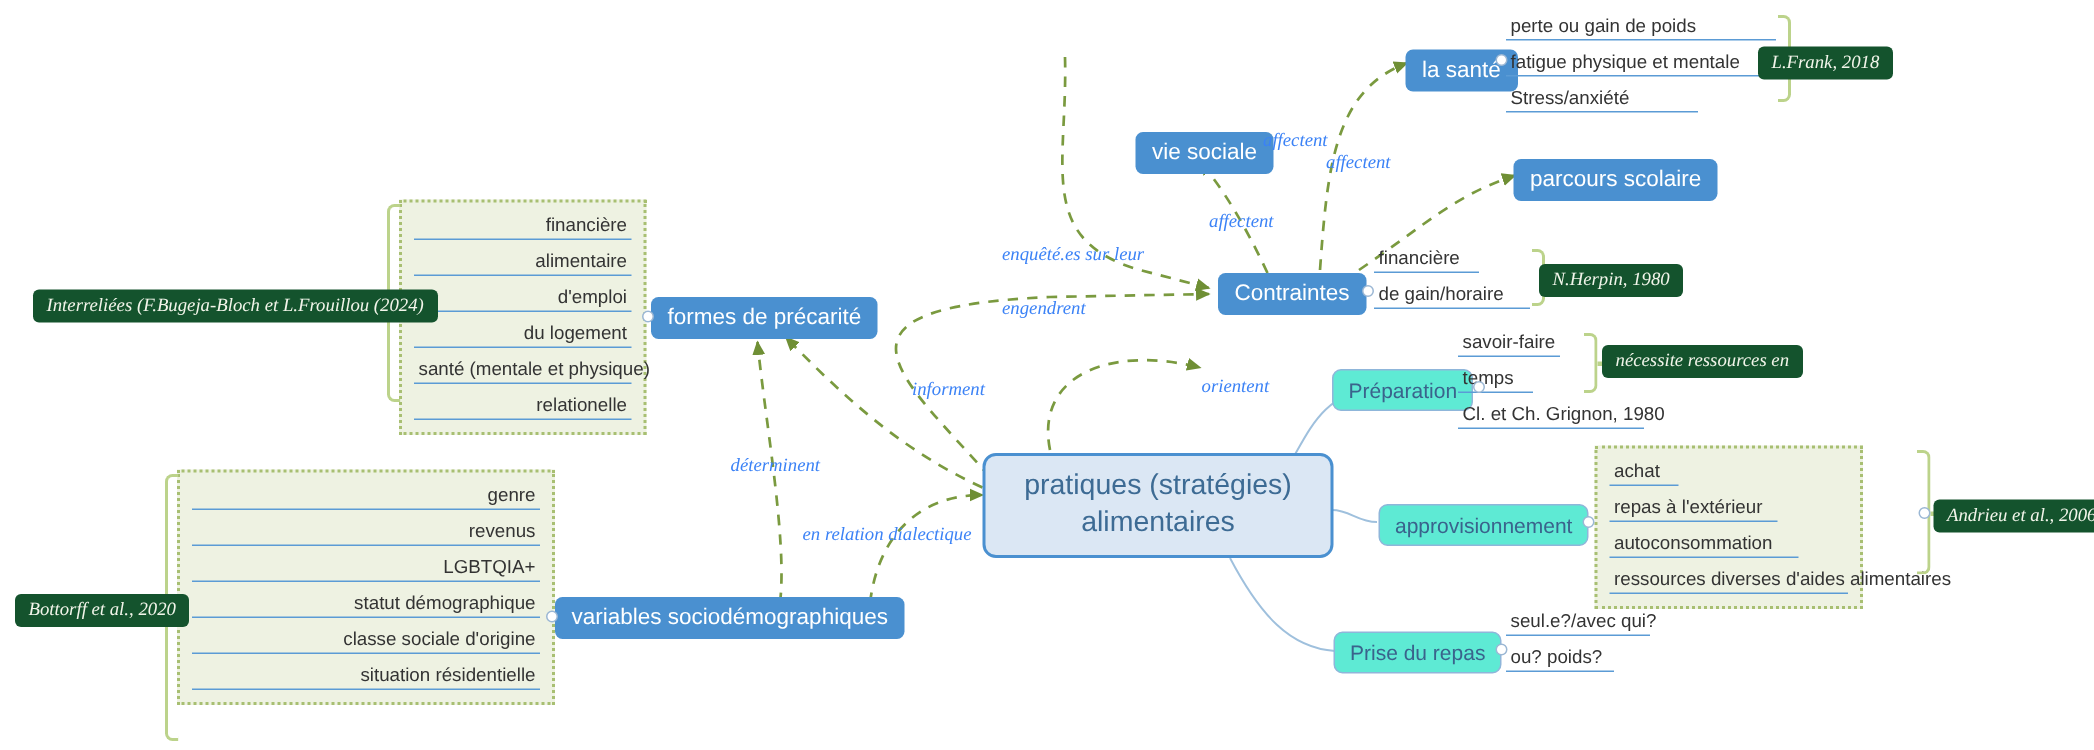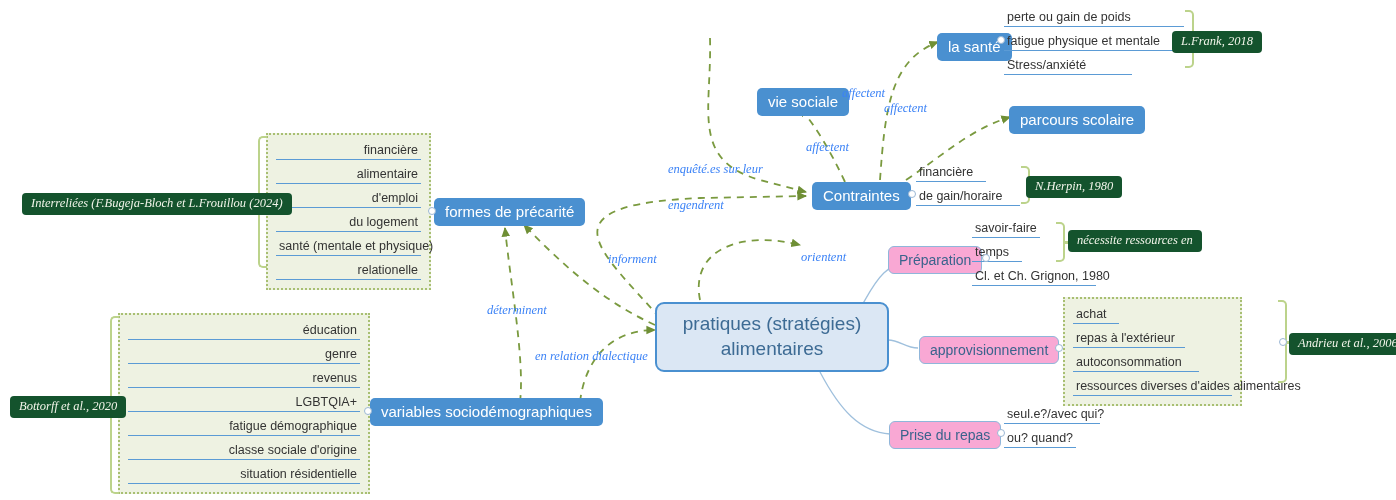--- a/index.html
+++ b/index.html
@@ -17,21 +17,21 @@
     border-radius:5px;padding:5px 11px 6px 11px;
     font-size:15px;line-height:1.15;white-space:nowrap;
     box-sizing:border-box;
   }
   .node.big{
     background:#dbe7f4;color:#3d6b94;border:2px solid #4a90d0;
     border-radius:9px;font-size:19px;text-align:center;white-space:normal;
     padding:13px 18px;line-height:1.3;
   }
   .node.pale{
-    background:#f9a8d4;color:#3a638c;border:1px solid #8fb6da;
+    background:#5eead4;color:#3a638c;border:1px solid #8fb6da;
     border-radius:6px;font-size:14px;padding:5px 10px;
   }
 
   
   .group{position:absolute;box-sizing:border-box;}
   .group.boxed{
     background:#eef2e2;border:2px dotted #a8bf72;padding:6px 8px 8px 8px;
   }
   .items{display:flex;flex-direction:column;}
   .item{
@@ -195,21 +195,21 @@
   </div>
   <div class="bracket" style="left:1278px;top:300px;width:9px;height:83px;"></div>
   <div class="bracket-stub" style="left:1287px;top:341px;width:9px;"></div>
   <div class="badge" style="left:1289px;top:333px;">
     <span>Andrieu et al., 2006</span>
   </div>
 
   <div class="group" style="left:1004px;top:405px;">
     <div class="items">
       <div class="item left" style="width:90px;">seul.e?/avec qui?</div>
-      <div class="item left last" style="width:66px;">ou? quand?</div>
+      <div class="item left last" style="width:66px;">ou? poids?</div>
     </div>
   </div>
 
   <div class="group boxed" style="left:266px;top:133px;width:165px;">
     <div class="items">
       <div class="item right">financière</div>
       <div class="item right">alimentaire</div>
       <div class="item right">d'emploi</div>
       <div class="item right">du logement</div>
       <div class="item right">santé (mentale et physique)</div>
@@ -217,25 +217,24 @@
     </div>
   </div>
   <div class="bracket" style="left:258px;top:136px;width:9px;height:132px;border:2.5px solid #bcd38b;border-right:none;border-radius:5px 0 0 5px;"></div>
   <div class="bracket-stub" style="left:249px;top:201px;width:9px;"></div>
   <div class="badge" style="left:22px;top:193px;">
     <span>Interreliées (F.Bugeja-Bloch et L.Frouillou (2024)</span>
   </div>
 
   <div class="group boxed" style="left:118px;top:313px;width:252px;">
     <div class="items">
-      <div class="item right">éducation</div>
       <div class="item right">genre</div>
       <div class="item right">revenus</div>
       <div class="item right">LGBTQIA+</div>
-      <div class="item right">fatigue démographique</div>
+      <div class="item right">statut démographique</div>
       <div class="item right">classe sociale d'origine</div>
       <div class="item right last">situation résidentielle</div>
     </div>
   </div>
   <div class="bracket" style="left:110px;top:316px;width:9px;height:178px;border:2.5px solid #bcd38b;border-right:none;border-radius:5px 0 0 5px;"></div>
   <div class="bracket-stub" style="left:101px;top:404px;width:9px;"></div>
   <div class="badge" style="left:10px;top:396px;">
     <span>Bottorff et al., 2020</span>
   </div>
 

